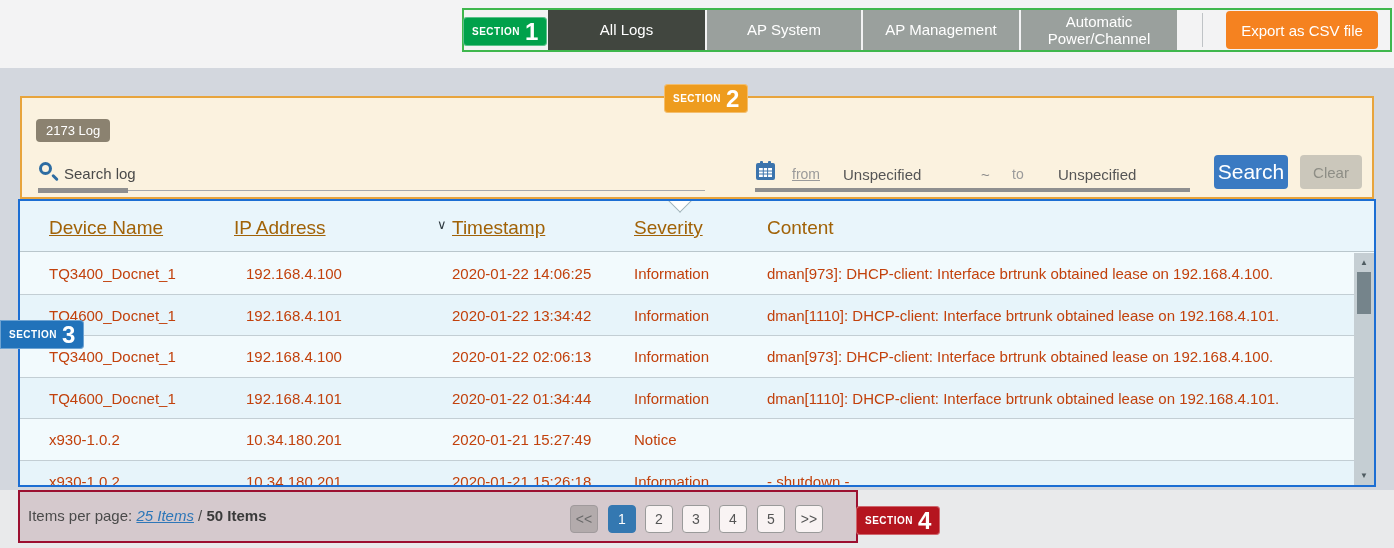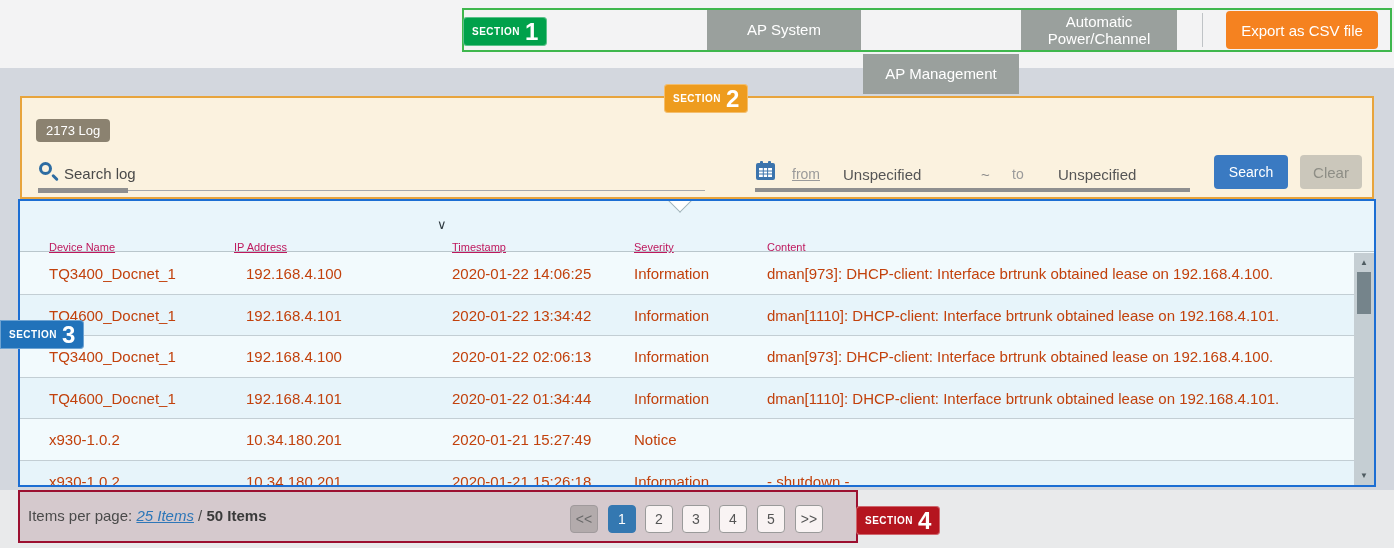--- a/index.html
+++ b/index.html
@@ -50,29 +50,29 @@
   .search-text { position:absolute; left:64px; top:165px; font-size:15px; color:#4a4a4a; }
   .search-underline { position:absolute; left:38px; top:190px; width:667px; height:1px; background:#a9a9a9; }
   .search-underline-thick { position:absolute; left:38px; top:188px; width:90px; height:5px; background:#8f8f8f; }
   .cal-icon { position:absolute; left:755px; top:160px; }
   .date-label { position:absolute; top:166px; font-size:14px; color:#9a9a9a; }
   .date-value { position:absolute; top:166px; font-size:15px; color:#555555; }
   .lbl-from { left:792px;text-decoration:underline; } .val-from { left:843px; }
   .lbl-tilde { left:981px; color:#888; font-size:15px; } .lbl-to { left:1012px; } .val-to { left:1058px; }
   .date-underline { position:absolute; left:755px; top:188px; width:435px; height:4px; background:#8f8f8f; }
   .btn-search { position:absolute; left:1214px; top:155px; width:74px; height:34px; background:#3a7ac2;
-                color:#fff; font-size:14px; border:none; border-radius:4px; cursor:pointer; font-family:inherit; }
+                color:#fff; font-size:21px; border:none; border-radius:4px; cursor:pointer; font-family:inherit; }
   .btn-clear  { position:absolute; left:1300px; top:155px; width:62px; height:34px; background:#cbc7bb;
                 color:#8e8e86; font-size:15px; border:none; border-radius:4px; cursor:pointer; font-family:inherit; }
 
   
   .table-area { position:absolute; left:20px; top:201px; width:1354px; height:284px; background:#f2fafd; overflow:hidden; }
   .thead { position:absolute; left:0; top:0; width:1354px; height:51px; background:#e9f5fb;
            border-bottom:1px solid #b9c6cc; }
-  .th { position:absolute; top:16px; font-size:11px; color:#be185d; text-decoration:underline; cursor:pointer;margin-top:24px; }
+  .th { position:absolute; top:16px; font-size:19px; color:#a16207; text-decoration:underline; cursor:pointer; }
   .th-plain { text-decoration:none; cursor:default; }
   .sort-arrow { position:absolute; left:417px; top:16px; font-size:13px; color:#2f3a40; cursor:pointer; }
   .notch-clip { position:absolute; left:640px; top:0px; width:40px; height:13px; overflow:hidden; }
   .notch { position:absolute; left:11px; top:-10px; width:18px; height:18px; background:#ffffff;
            transform:rotate(45deg); border-right:1px solid #9fb3bb; border-bottom:1px solid #9fb3bb; }
   .tbody { position:absolute; left:0; top:52px; width:1354px; height:232px; }
   .trow { position:relative; width:1334px; height:41.5px; border-bottom:1px solid #c3ced4; }
   .trow:nth-child(odd)  { background:#f2fafd; }
   .trow:nth-child(even) { background:#e7f4fa; }
   .td { position:absolute; top:50%; transform:translateY(-50%); font-size:15px; color:#c2410c; white-space:nowrap; }
@@ -102,24 +102,27 @@
   .p-prev{left:550px;} .p-1{left:588px;} .p-2{left:625px;} .p-3{left:662px;}
   .p-4{left:699px;} .p-5{left:737px;} .p-next{left:775px;}
 </style>
 </head>
 <body>
 
 <div class="stage">
   <div class="band-mid"></div>
   <div class="band-bottom"></div>
 
+  <div class="tab tab-active" style="left:548px; width:157px;">
+    <span>All Logs</span>
+  </div>
   <div class="tab tab-inactive" style="left:707px; width:154px;">
     <span>AP System</span>
   </div>
-  <div class="tab tab-inactive" style="left:863px; width:156px;margin-top:44px;">
+  <div class="tab tab-inactive" style="left:863px; width:156px;">
     <span>AP Management</span>
   </div>
   <div class="tab tab-inactive" style="left:1021px; width:156px; padding:0 6px;">
     <span>Automatic Power/Channel</span>
   </div>
   <div class="top-divider"></div>
   <button class="export-btn">Export as CSV file</button>
 
   <div class="filter-panel"></div>
   <div class="log-count">2173 Log</div>

